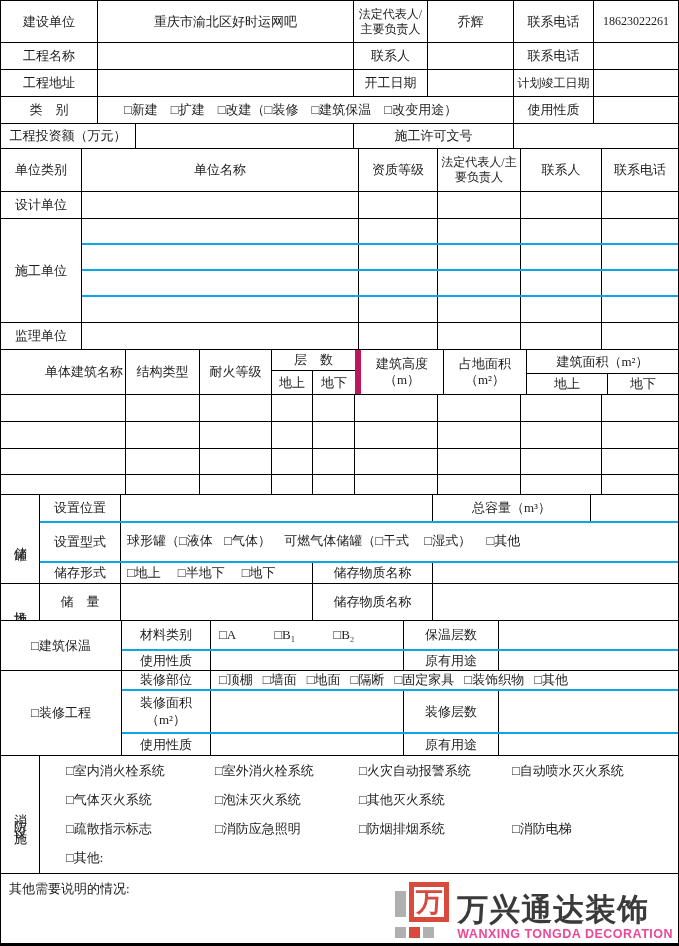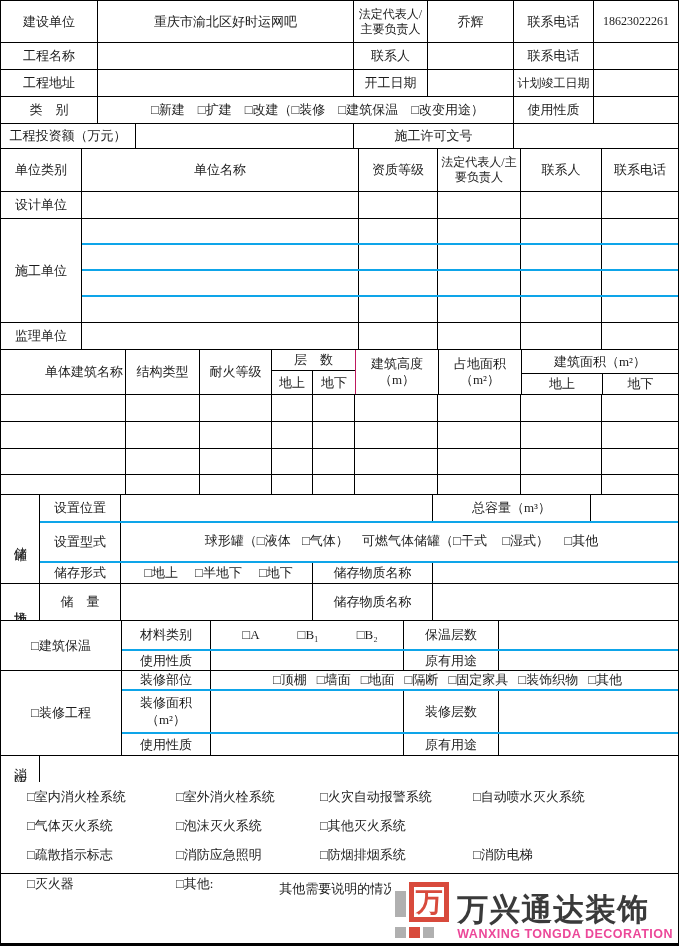--- a/index.html
+++ b/index.html
@@ -16,21 +16,21 @@
   }
   .row{display:flex;border-bottom:1px solid #000;box-sizing:border-box;}
   .row:last-child{border-bottom:none;}
   .c{
     box-sizing:border-box;border-right:1px solid #000;
     display:flex;align-items:center;justify-content:center;
     text-align:center;padding:1px 2px;overflow:hidden;
     flex-shrink:0;
   }
   .c.end{border-right:none;flex:1 1 auto;}
-  .c.left{justify-content:center;text-align:left;}
+  .c.left{justify-content:flex-start;text-align:left;}
   .stack{flex:1 1 auto;display:flex;flex-direction:column;min-width:0;}
   .srow{display:flex;border-bottom:2px solid #0ea5e9;box-sizing:border-box;}
   .srow.last{border-bottom:none;}
   .vlabel{writing-mode:vertical-lr;text-orientation:upright;letter-spacing:3px;}
   .small{font-size:12px;line-height:1.25;}
   .num{font-size:12px;word-break:break-all;line-height:1.3;}
   .col2{display:flex;flex-direction:column;align-items:center;justify-content:center;line-height:1.25;}
   .cbx{white-space:nowrap;}
   .fireline{display:flex;align-items:center;height:29px;padding-left:26px;}
   .fi1{width:149px;} .fi2{width:144px;} .fi3{width:153px;}
@@ -156,21 +156,21 @@
     <div class="c" style="width:79px;"></div>
     <div class="c" style="width:83px;"></div>
     <div class="c" style="width:81px;"></div>
     <div class="c end" style="width:78px;"></div>
   </div>
 
   <div class="row" style="height:45px;">
     <div class="c" style="width:125px;padding-left:44px;">单体建筑名称</div>
     <div class="c" style="width:74px;">结构类型</div>
     <div class="c" style="width:72px;">耐火等级</div>
-    <div class="stack" style="flex:0 0 83px;border-right:1px solid #be185d;">
+    <div class="stack" style="flex:0 0 83px;border-right:6px solid #be185d;">
       <div class="c" style="width:100%;height:21px;border-right:none;border-bottom:1px solid #000;">层　数</div>
       <div class="srow last" style="flex:1;">
         <div class="c" style="width:41px;">地上</div>
         <div class="c end">地下</div>
       </div>
     </div>
     <div class="c col2" style="width:83px;">
       <span>建筑高度</span>
       <span>（m）</span>
     </div>
@@ -324,42 +324,41 @@
       </div>
       <div class="srow last" style="height:21px;">
         <div class="c" style="width:89px;">使用性质</div>
         <div class="c" style="width:193px;"></div>
         <div class="c" style="width:95px;">原有用途</div>
         <div class="c end"></div>
       </div>
     </div>
   </div>
 
-  <div class="row" style="height:118px;flex-direction:column;">
+  <div class="row" style="height:118px;">
     <div class="c vlabel" style="width:39px;letter-spacing:6px;">消防设施</div>
     <div class="stack" style="justify-content:center;">
       <div class="fireline">
         <span class="cbx fi1">□室内消火栓系统</span>
         <span class="cbx fi2">□室外消火栓系统</span>
         <span class="cbx fi3">□火灾自动报警系统</span>
         <span class="cbx">□自动喷水灭火系统</span>
       </div>
       <div class="fireline">
         <span class="cbx fi1">□气体灭火系统</span>
         <span class="cbx fi2">□泡沫灭火系统</span>
         <span class="cbx fi3">□其他灭火系统</span>
       </div>
       <div class="fireline">
         <span class="cbx fi1">□疏散指示标志</span>
         <span class="cbx fi2">□消防应急照明</span>
         <span class="cbx fi3">□防烟排烟系统</span>
         <span class="cbx">□消防电梯</span>
       </div>
       <div class="fireline">
-        <span class="cbx fi1">□灭火器</span>
         <span class="cbx fi2">□其他:</span>
       </div>
     </div>
   </div>
 
   <div class="row" style="height:69px;position:relative;">
     <div class="c end left" style="align-items:flex-start;padding:6px 8px;">其他需要说明的情况:</div>
     <div class="logo">
       <div class="logo-icon">
         <span class="li-bar" id="li-bar" style="background: rgb(176, 176, 176);"></span>

